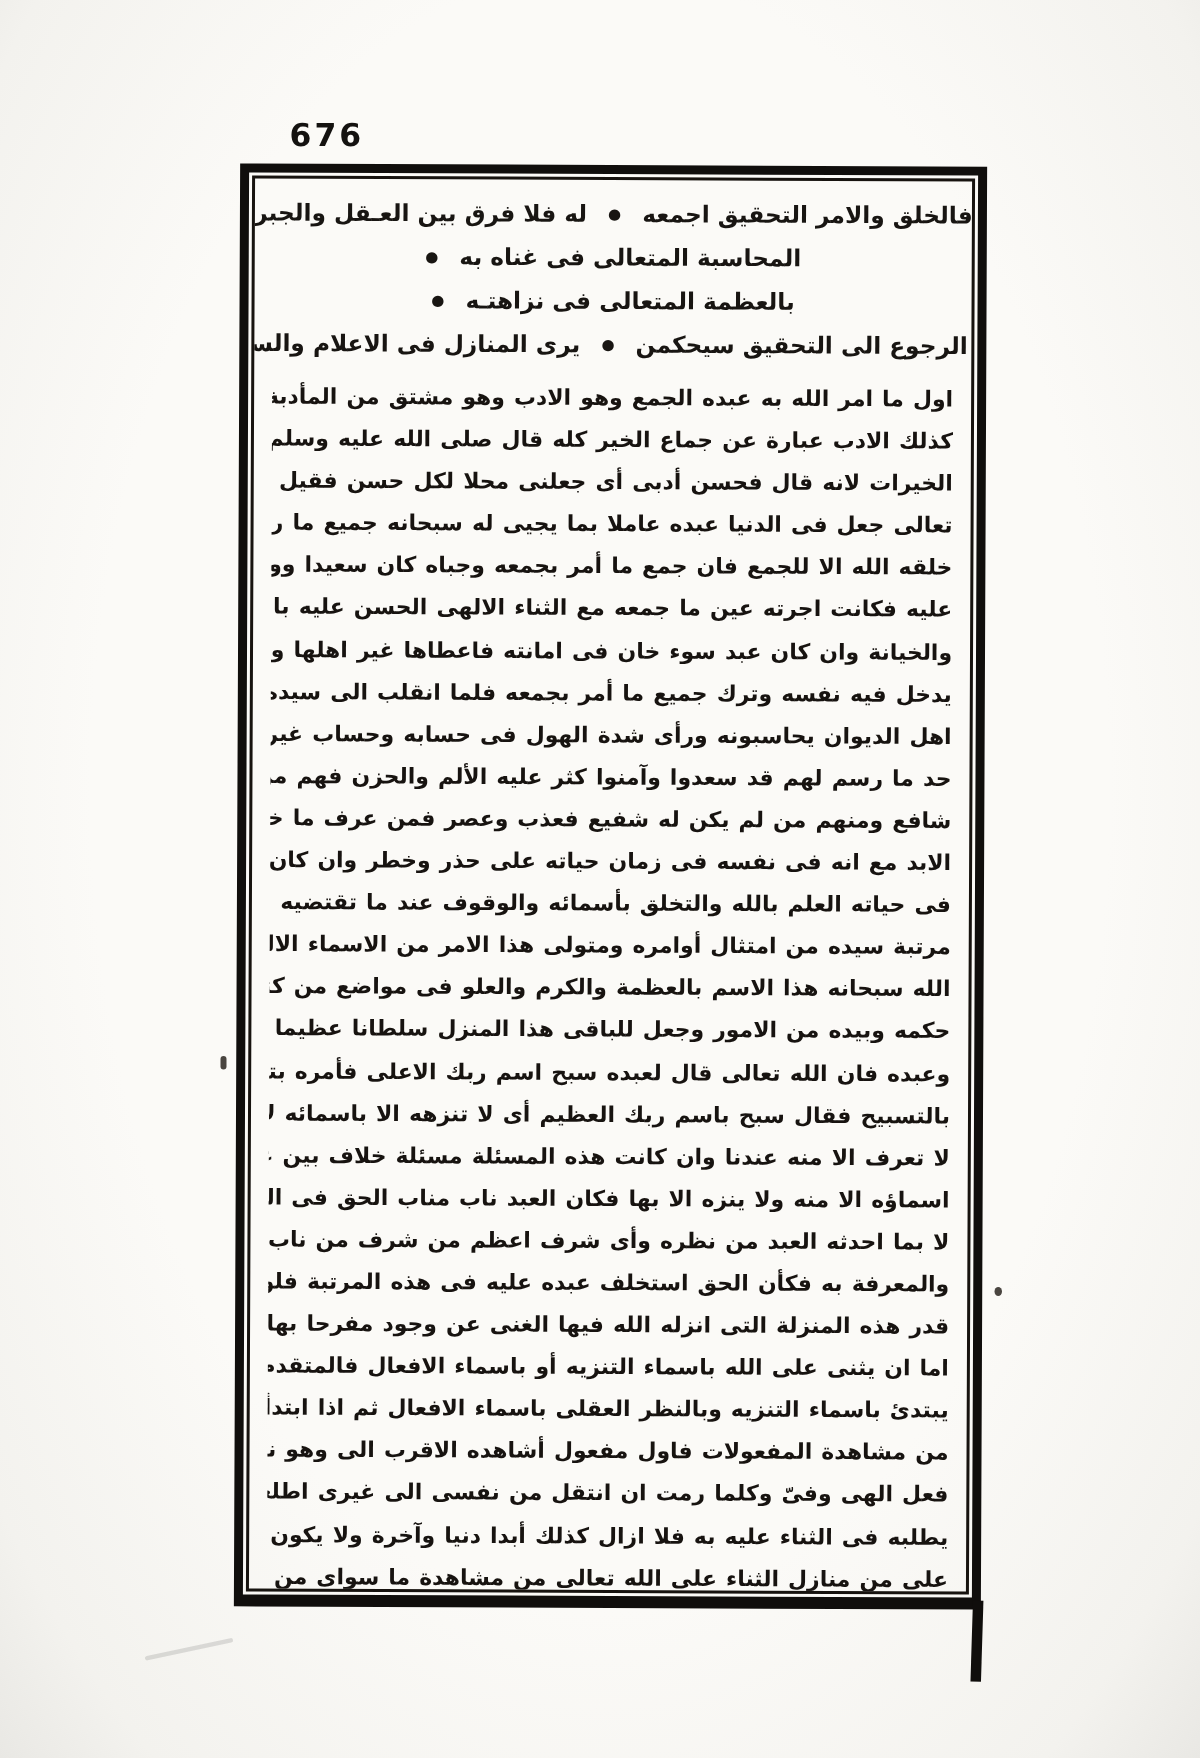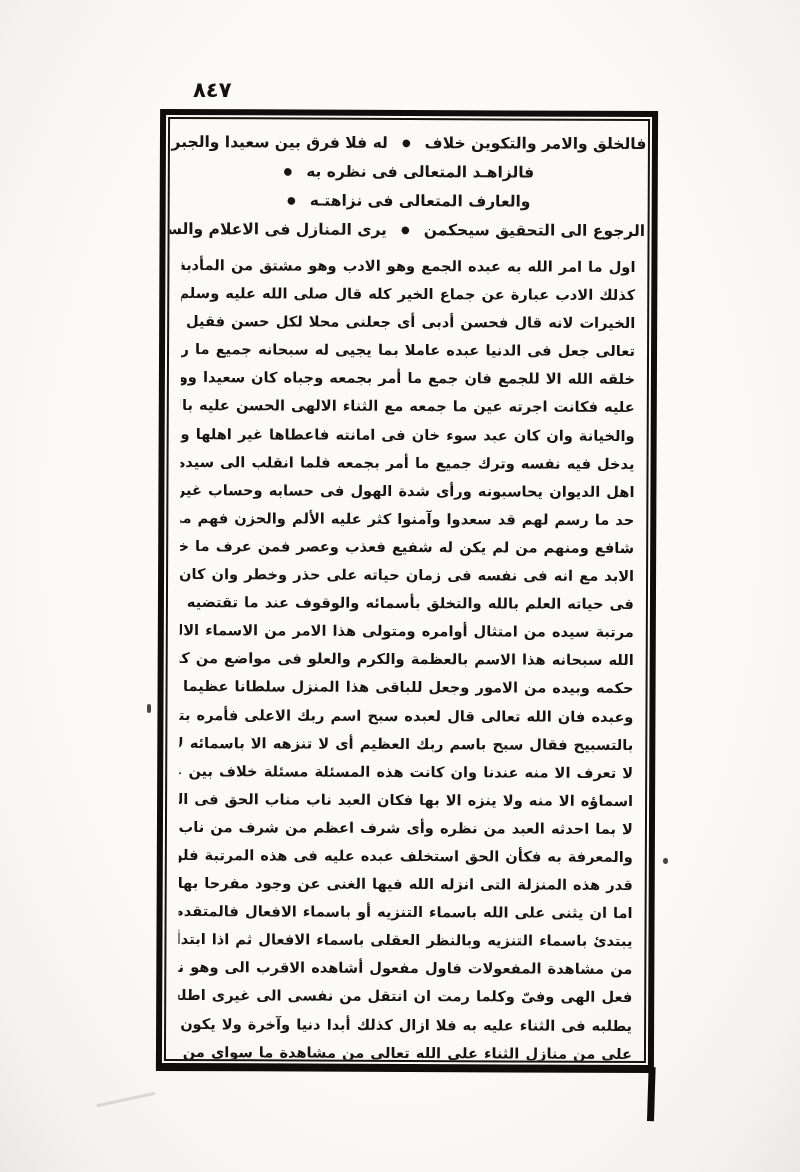--- a/index.html
+++ b/index.html
@@ -120,41 +120,41 @@
     overflow: hidden;
     word-spacing: 1px;
     color: #171310;
   }
 </style>
 </head>
 <body>
 
 <div class="scan-page">
 
-  <div class="page-number">٨٤٧</div>
+  <div class="page-number">676</div>
 
   <div class="smudge s1"></div>
   <div class="speck p1"></div>
   <div class="speck p2"></div>
 
   <div class="frame">
     <div class="frame-inner">
 
       <div class="poem">
         <div class="verse">
-          <span class="hemistich hemi-a">فالخلق والامر والتكوين خلاف</span>
+          <span class="hemistich hemi-a">فالخلق والامر التحقيق اجمعه</span>
           <span class="sep">●</span>
-          <span class="hemistich hemi-b">له فلا فرق بين سعيدا والجبر</span>
+          <span class="hemistich hemi-b">له فلا فرق بين العـقل والجبر</span>
         </div>
         <div class="verse">
-          <span class="hemistich hemi-a">فالزاهـد المتعالى فى نظره به</span>
+          <span class="hemistich hemi-a">المحاسبة المتعالى فى غناه به</span>
           <span class="sep">●</span>
         </div>
         <div class="verse">
-          <span class="hemistich hemi-a">والعارف المتعالى فى نزاهتـه</span>
+          <span class="hemistich hemi-a">بالعظمة المتعالى فى نزاهتـه</span>
           <span class="sep">●</span>
         </div>
         <div class="verse">
           <span class="hemistich hemi-a">اذا الرجوع الى التحقيق سيحكمن</span>
           <span class="sep">●</span>
           <span class="hemistich hemi-b">يرى المنازل فى الاعلام والسور</span>
         </div>
       </div>
 
       <div class="prose">

